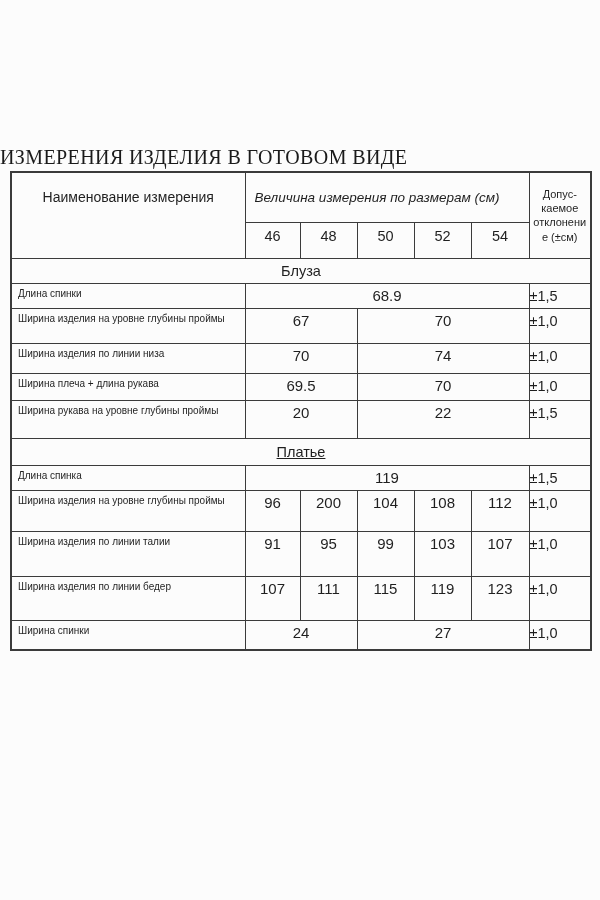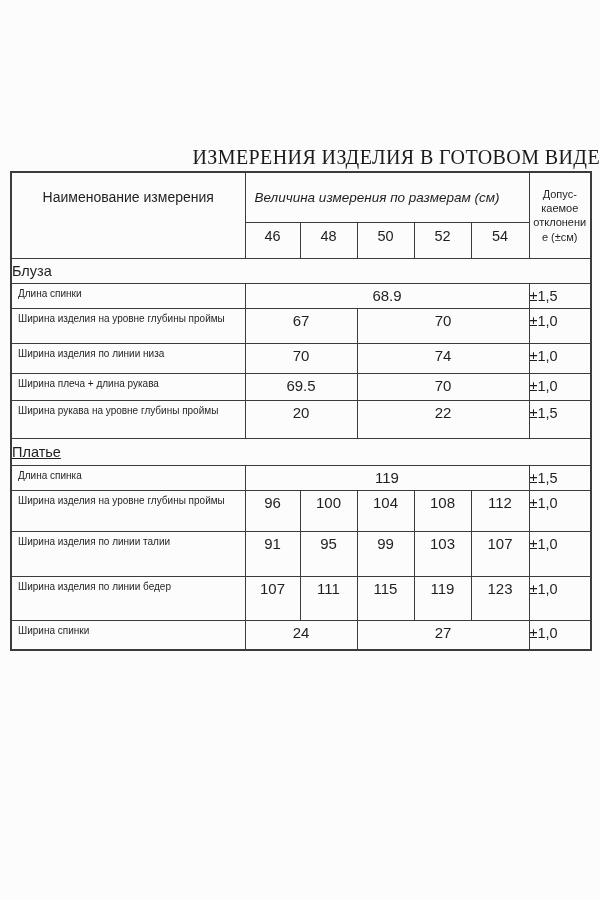--- a/index.html
+++ b/index.html
@@ -7,21 +7,21 @@
   body {
     background: #fcfcfc;
     font-family: "Liberation Sans", sans-serif;
     color: #1f1f1f;
   }
   .page { position: relative; width: 600px; height: 900px; overflow: hidden; }
 
   .doc-title {
     position: absolute;
     top: 146px; left: 0; width: 600px;
-    text-align: right;
+    text-align: left;
     font-family: "Liberation Serif", serif;
     font-size: 20px;
     font-weight: 500;
     letter-spacing: 0.4px;
     color: #1a1a1a;
   }
 
   table.meas {
     position: absolute;
     top: 171px; left: 10px;
@@ -37,21 +37,21 @@
   tr.head1 { height: 50px; }
   tr.head2 { height: 36px; }
 
   .name-head  { vertical-align: top; padding-top: 16px; text-align: center; font-size: 14px; }
   .group-head { vertical-align: middle; text-align: left; padding-left: 9px;
                 font-size: 13.5px; font-weight: bold; font-style: italic; }
   .tol-head   { vertical-align: middle; text-align: center; font-size: 11px;
                 line-height: 1.3; white-space: pre-line; }
   .size-head  { vertical-align: top; padding-top: 5px; text-align: center; font-size: 14.5px; }
 
-  .section-cell { text-align: left; vertical-align: middle; font-size: 14.5px; }
+  .section-cell { text-align: center; vertical-align: middle; font-size: 14.5px; }
   .section-cell.u { text-decoration: underline; }
 
   .name-cell  { text-align: left; vertical-align: top; padding: 3px 4px 2px 6px;
                 font-size: 10px; line-height: 1.3; }
   .value-cell { text-align: center; vertical-align: top; padding-top: 3px; font-size: 15px; }
   .tol-cell   { text-align: left; vertical-align: top; padding-top: 4px; font-size: 14.5px; }
 </style>
 </head>
 <body>
 
@@ -123,21 +123,21 @@
           <td colspan="7" class="section-cell u">Платье</td>
         </tr>
         <tr style="height: 25px;">
           <td class="name-cell">Длина спинка</td>
           <td class="value-cell" colspan="5">119</td>
           <td class="tol-cell">±1,5</td>
         </tr>
         <tr style="height: 41px;">
           <td class="name-cell">Ширина изделия на уровне глубины проймы</td>
           <td class="value-cell" colspan="1">96</td>
-          <td class="value-cell" colspan="1">100</td>
+          <td class="value-cell" colspan="1">200</td>
           <td class="value-cell" colspan="1">104</td>
           <td class="value-cell" colspan="1">108</td>
           <td class="value-cell" colspan="1">112</td>
           <td class="tol-cell">±1,0</td>
         </tr>
         <tr style="height: 45px;">
           <td class="name-cell">Ширина изделия по линии талии</td>
           <td class="value-cell" colspan="1">91</td>
           <td class="value-cell" colspan="1">95</td>
           <td class="value-cell" colspan="1">99</td>

